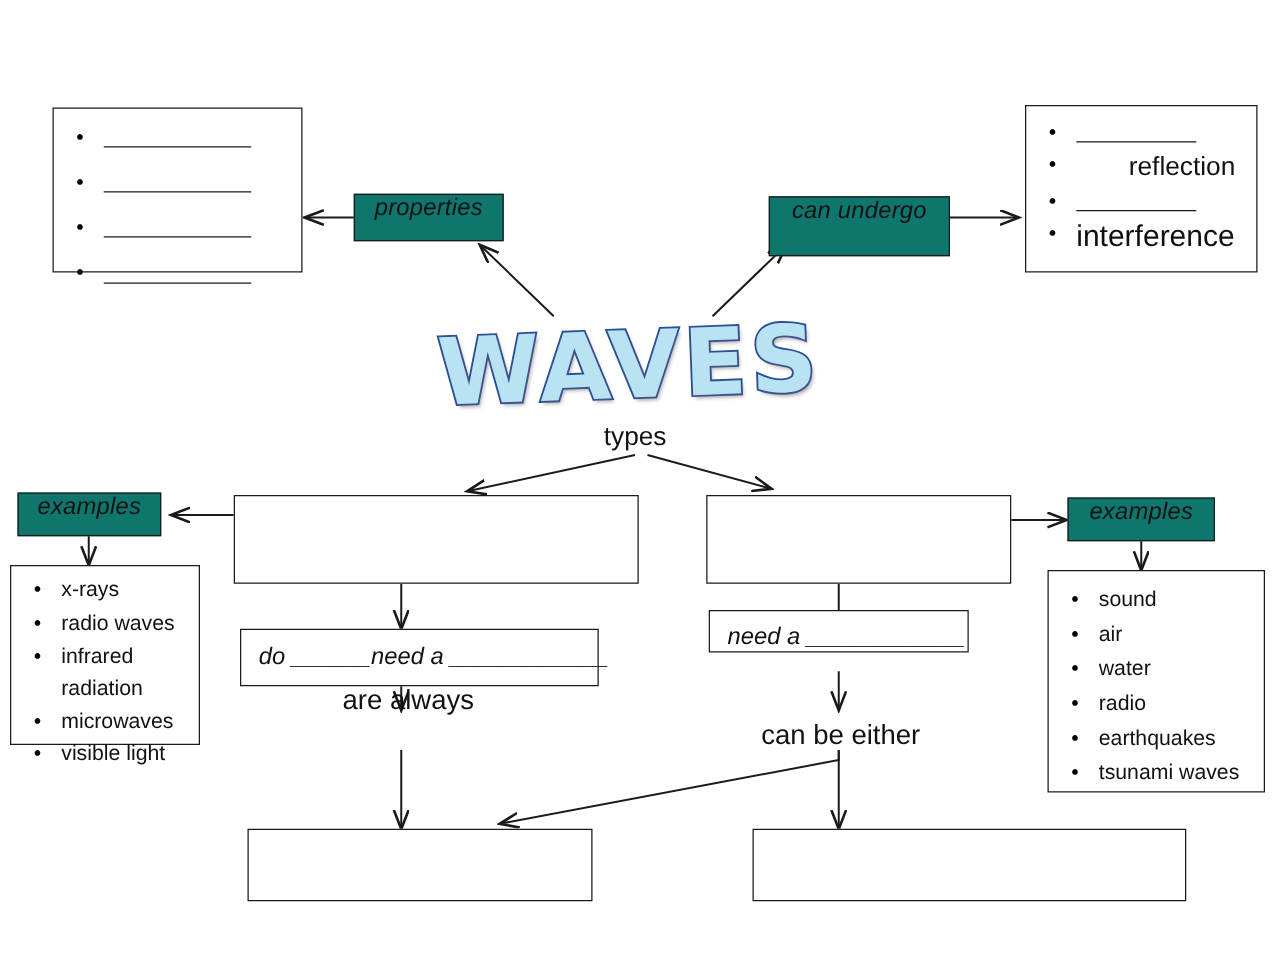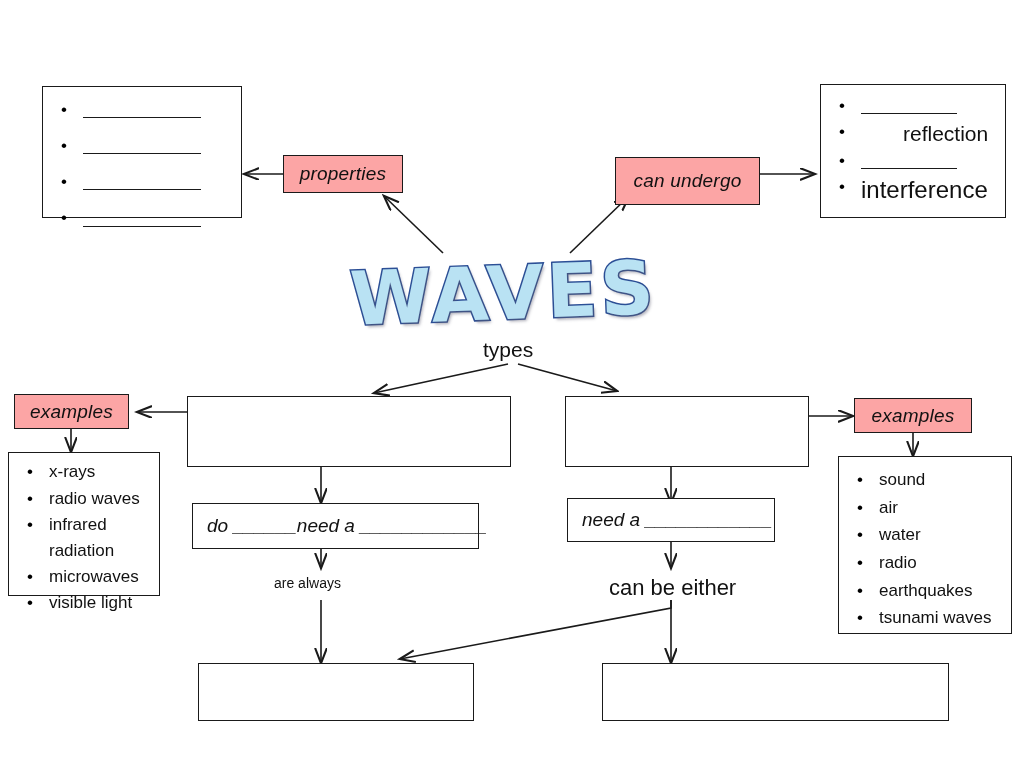--- a/index.html
+++ b/index.html
@@ -18,23 +18,23 @@
   .box {
     position: absolute;
     box-sizing: border-box;
     border: 1.5px solid #1a1a1a;
     background: #ffffff;
   }
   .label-box {
     position: absolute;
     box-sizing: border-box;
     border: 1.5px solid #1a1a1a;
-    background: #fca5a5;
+    background: #0f766e;
     display: flex;
-    align-items: center;
+    align-items: flex-start;
     justify-content: center;
     font-style: italic;
     font-size: 19px;
     color: #111111;
     letter-spacing: 0.2px;
   }
   .fill-box {
     position: absolute;
     box-sizing: border-box;
     border: 1.5px solid #1a1a1a;
@@ -263,23 +263,23 @@
     </div>
     <div class="b-row" style="margin-top:9px;">
       <span class="b-dot">•</span>
       <span class="b-txt">tsunami waves</span>
     </div>
   </div>
 
   <div class="fill-box" style="left:192px; top:503px; width:287px; height:46px;">
     <span>do ______need a ____________</span>
   </div>
-  <div class="fill-box" style="left:567px; top:498px; width:208px; height:44px;">
+  <div class="fill-box" style="left:567px; top:488px; width:208px; height:34px;align-items:flex-end;">
     <span>need a ____________</span>
   </div>
 
-  <div class="plain-label" style="left:274px; top:575px; font-size:14px;">are always</div>
+  <div class="plain-label" style="left:274px; top:547px; font-size:22px;">are always</div>
   <div class="plain-label" style="left:609px; top:575px; font-size:22px;">can be either</div>
 
   <div class="box" style="left:198px; top:663px; width:276px; height:58px;"></div>
   <div class="box" style="left:602px; top:663px; width:347px; height:58px;"></div>
 
 </div>
 
 </body></html>

